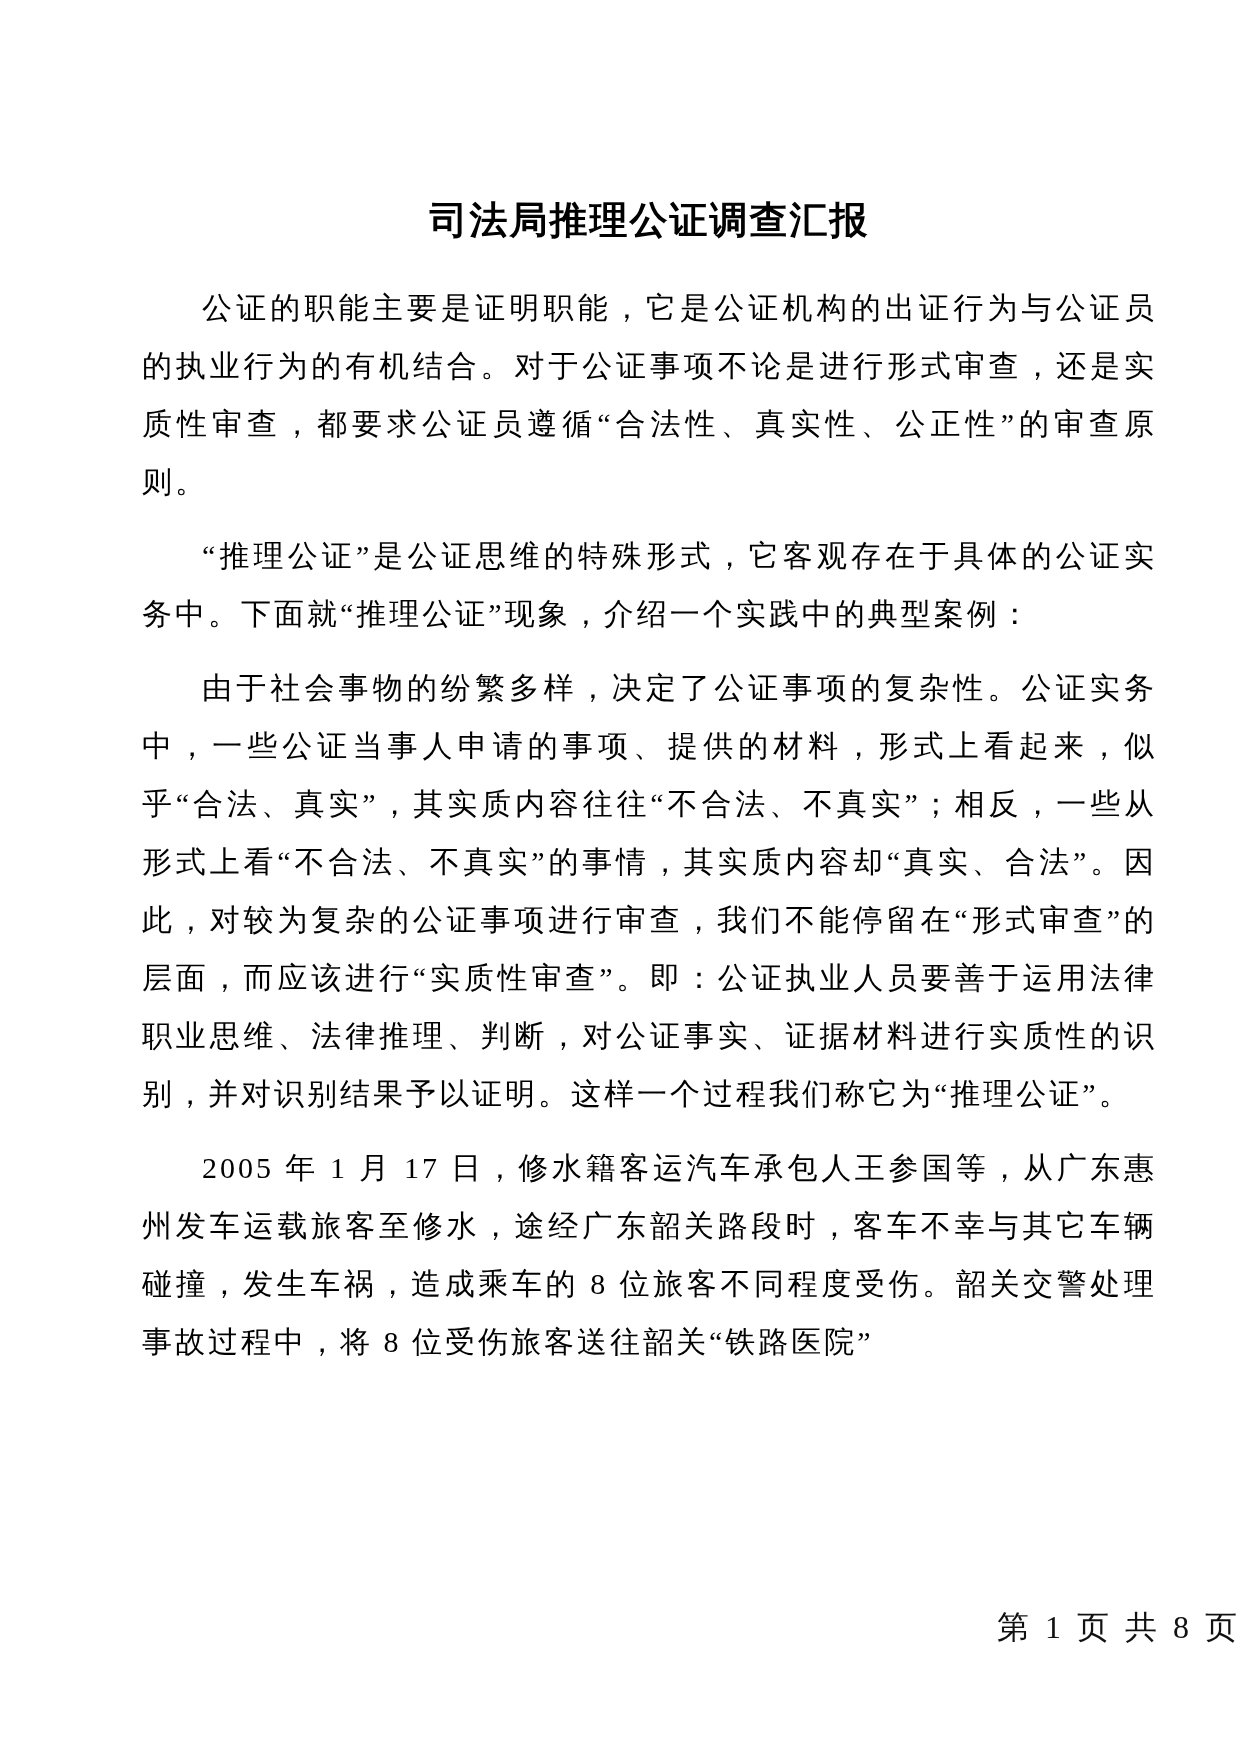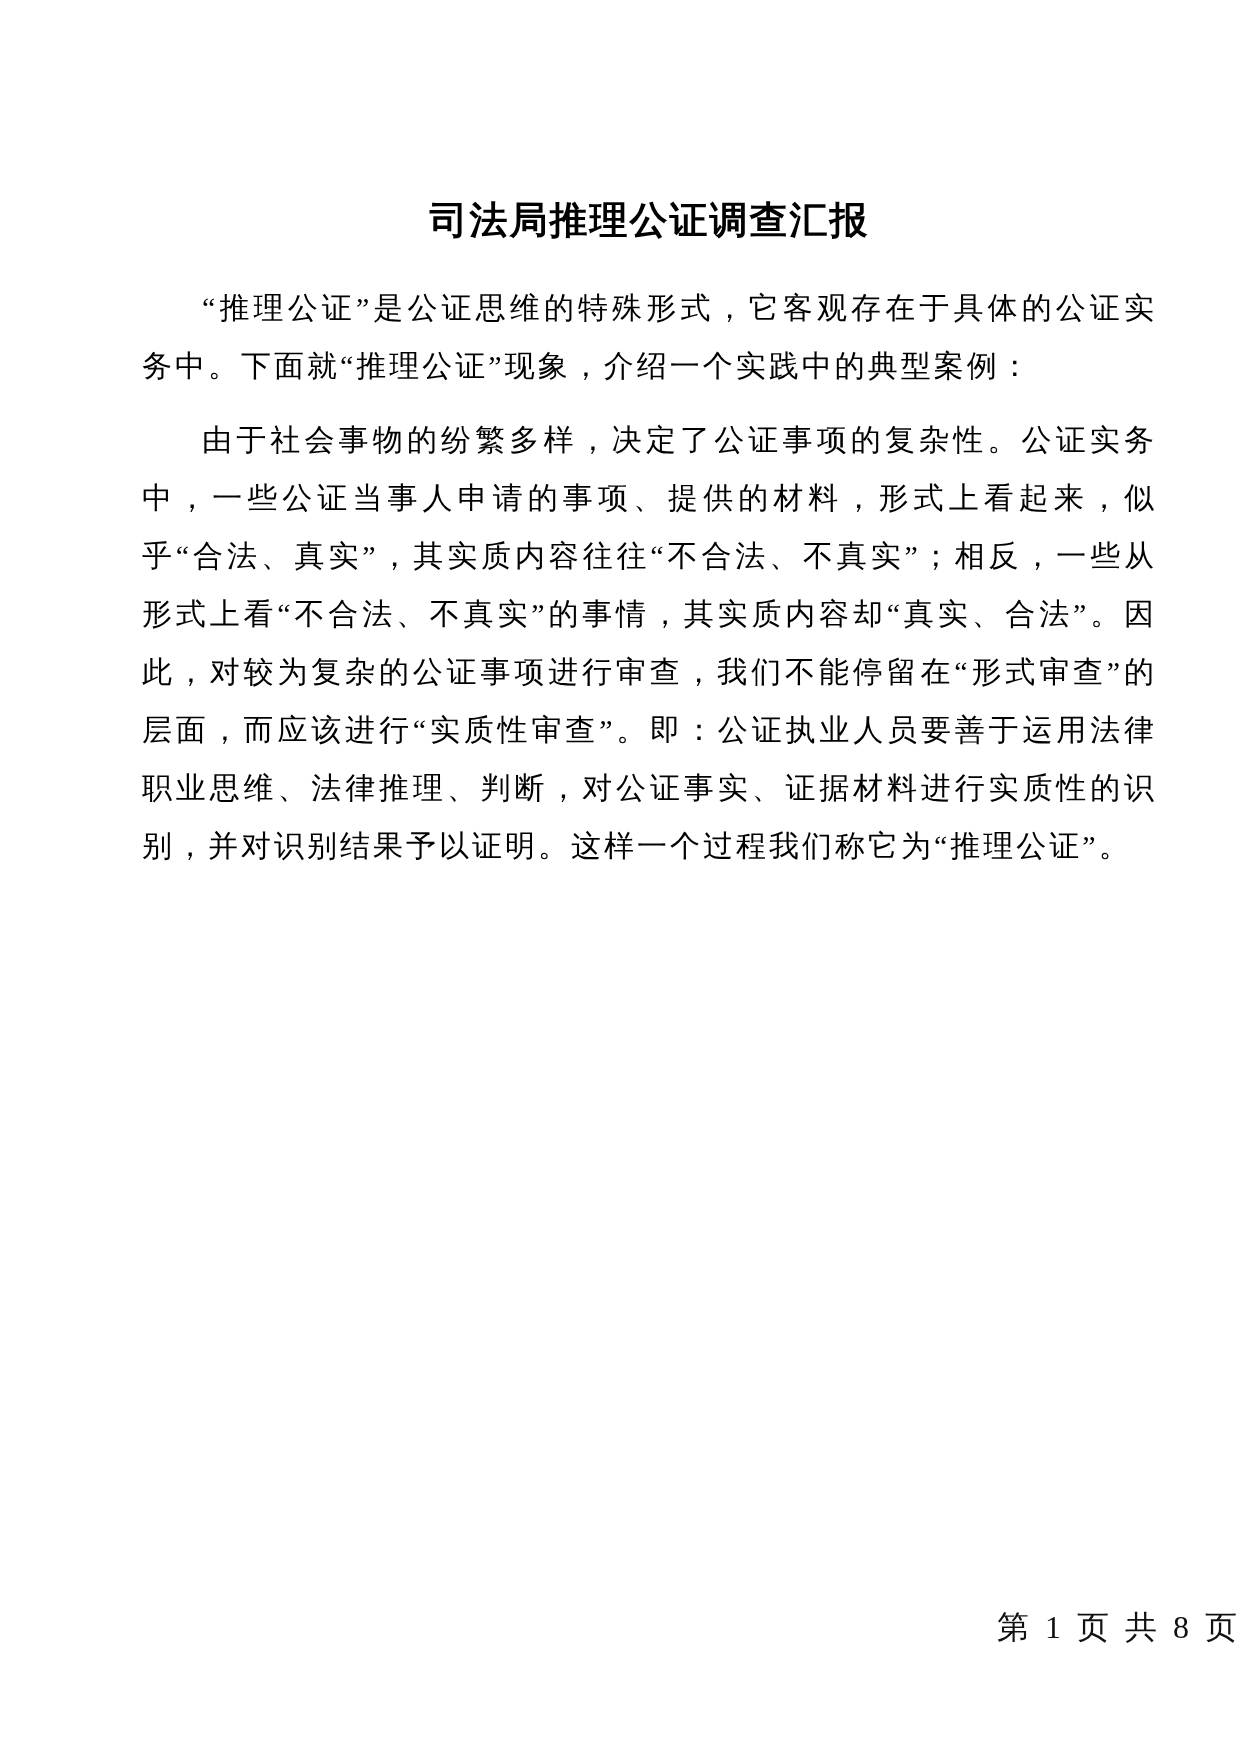--- a/index.html
+++ b/index.html
@@ -46,20 +46,22 @@
     letter-spacing: 4px;
     color: #111111;
   }
 </style>
 </head>
 <body>
 
 <div class="page">
   <h1 class="doc-title">司法局推理公证调查汇报</h1>
 
+  <p class="body-paragraph">公证的职能主要是证明职能，它是公证机构的出证行为与公证员的执业行为的有机结合。对于公证事项不论是进行形式审查，还是实质性审查，都要求公证员遵循“合法性、真实性、公正性”的审查原则。</p>
 
   <p class="body-paragraph">“推理公证”是公证思维的特殊形式，它客观存在于具体的公证实务中。下面就“推理公证”现象，介绍一个实践中的典型案例：</p>
 
   <p class="body-paragraph">由于社会事物的纷繁多样，决定了公证事项的复杂性。公证实务中，一些公证当事人申请的事项、提供的材料，形式上看起来，似乎“合法、真实”，其实质内容往往“不合法、不真实”；相反，一些从形式上看“不合法、不真实”的事情，其实质内容却“真实、合法”。因此，对较为复杂的公证事项进行审查，我们不能停留在“形式审查”的层面，而应该进行“实质性审查”。即：公证执业人员要善于运用法律职业思维、法律推理、判断，对公证事实、证据材料进行实质性的识别，并对识别结果予以证明。这样一个过程我们称它为“推理公证”。</p>
 
+  <p class="body-paragraph">2005 年 1 月 17 日，修水籍客运汽车承包人王参国等，从广东惠州发车运载旅客至修水，途经广东韶关路段时，客车不幸与其它车辆碰撞，发生车祸，造成乘车的 8 位旅客不同程度受伤。韶关交警处理事故过程中，将 8 位受伤旅客送往韶关“铁路医院”</p>
 
   <div class="page-footer">第 1 页 共 8 页</div>
 </div>
 
 </body></html>

